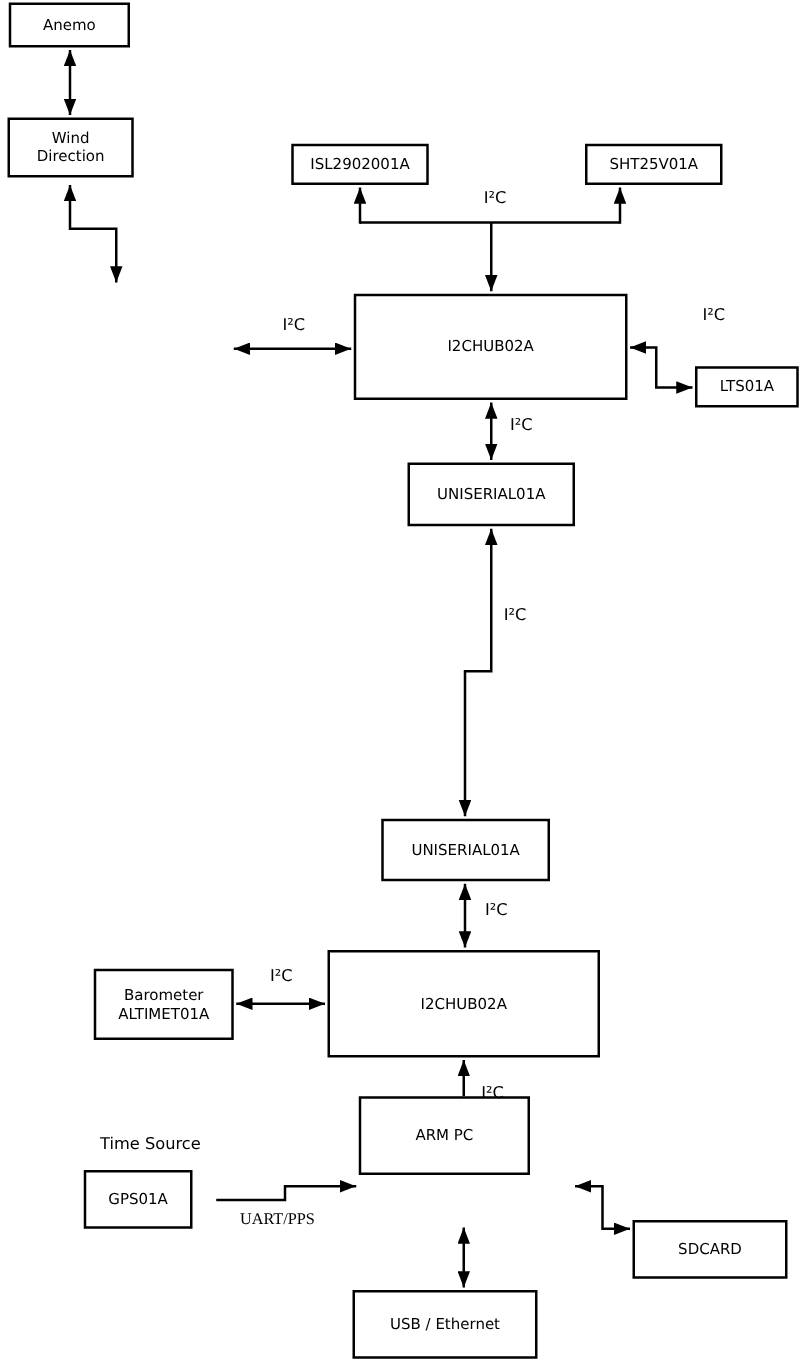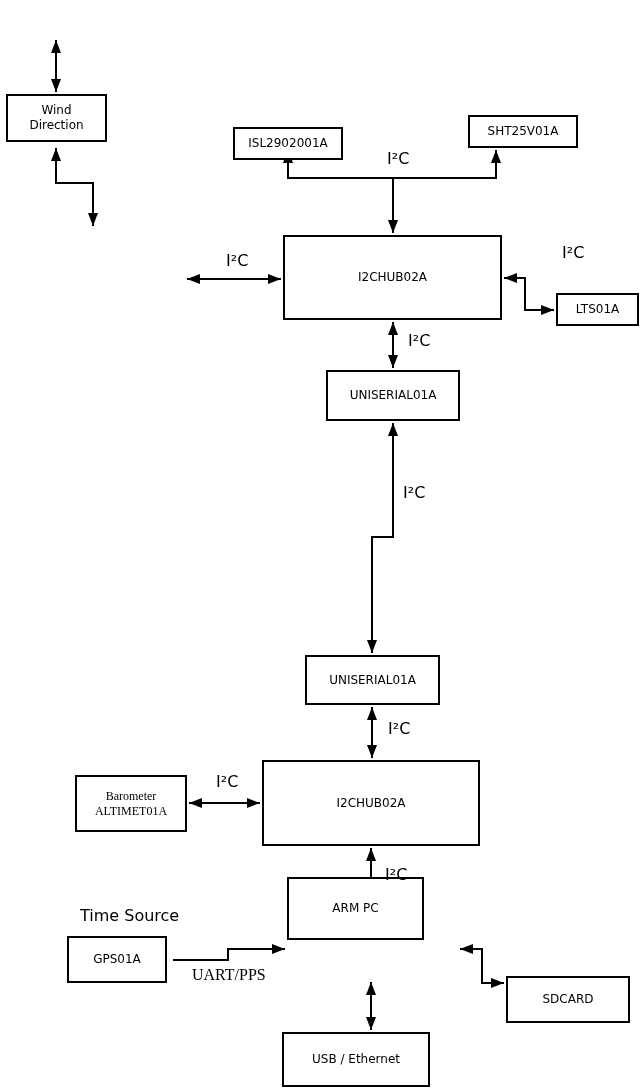--- a/index.html
+++ b/index.html
@@ -36,37 +36,37 @@
     display: flex;
     align-items: center;
     justify-content: center;
     text-align: center;
     white-space: pre-line;
     font-size: 12px;
     line-height: 15px;
   }
   .elabel {
     position: absolute;
-    font-size: 16px;
+    font-size: 13px;
     line-height: 14px;
     white-space: nowrap;
   }
   
   .n-anemo        { left: 7px;   top: 2px;    width: 97px;  height: 36px; }
   .n-wind         { left: 6px;   top: 94px;   width: 101px; height: 48px; }
   .n-pic          { left: 2px;   top: 228px;  width: 183px; height: 102px; }
-  .n-isl          { left: 233px; top: 127px;  width: 110px; height: 33px; }
+  .n-isl          { left: 233px; top: 115px;  width: 110px; height: 33px; }
   .n-sht          { left: 440px; top: 115px;  width: 110px; height: 33px; margin-left: 28px; }
   .n-hub1         { left: 283px; top: 235px;  width: 219px; height: 85px; }
   .n-lts          { left: 556px; top: 293px;  width: 83px;  height: 33px; }
   .n-uni1         { left: 326px; top: 370px;  width: 134px; height: 51px; }
   .n-uni2         { left: 305px; top: 655px;  width: 135px; height: 50px; }
   .n-hub2         { left: 262px; top: 760px;  width: 218px; height: 86px; }
-  .n-baro         { left: 75px;  top: 775px;  width: 112px; height: 57px; font-family: Liberation Serif, serif; }
-  .n-gps          { left: 67px;  top: 936px;  width: 100px; height: 47px; }
+  .n-baro         { left: 75px;  top: 775px;  width: 112px; height: 57px; }
+  .n-gps          { left: 67px;  top: 936px;  width: 87px; height: 47px; }
   .n-armpc        { left: 287px; top: 877px;  width: 137px; height: 63px; }
   .n-sdcard       { left: 506px; top: 976px;  width: 124px; height: 47px; }
   .n-usb          { left: 282px; top: 1032px; width: 148px; height: 55px; }
   
   .l-i2c-top      { left: 387px; top: 152px; }
   .l-i2c-pic      { left: 226px; top: 254px; }
   .l-i2c-lts      { left: 562px; top: 246px; }
   .l-i2c-hub1uni  { left: 408px; top: 334px; }
   .l-i2c-long     { left: 403px; top: 486px; }
   .l-i2c-uni2hub2 { left: 388px; top: 722px; }
@@ -110,20 +110,21 @@
 
     <path class="edge" d="M 371 848 L 371 915" marker-start="url(#arr)" marker-end="url(#arr)"></path>
 
     <path class="edge" d="M 173 960 L 228 960 L 228 949 L 285 949" marker-end="url(#arr)"></path>
 
     <path class="edge" d="M 460 949 L 482 949 L 482 983 L 504 983" marker-start="url(#arr)" marker-end="url(#arr)"></path>
 
     <path class="edge" d="M 371 982 L 371 1030" marker-start="url(#arr)" marker-end="url(#arr)"></path>
   </svg>
 
+  <div class="node n-anemo">Anemo</div>
   <div class="node n-wind">Wind
 Direction</div>
   <div class="node n-isl">ISL2902001A</div>
   <div class="node n-sht">SHT25V01A</div>
   <div class="node n-hub1">I2CHUB02A</div>
   <div class="node n-lts">LTS01A</div>
   <div class="node n-uni1">UNISERIAL01A</div>
   <div class="node n-uni2">UNISERIAL01A</div>
   <div class="node n-hub2">I2CHUB02A</div>
   <div class="node n-baro">Barometer

